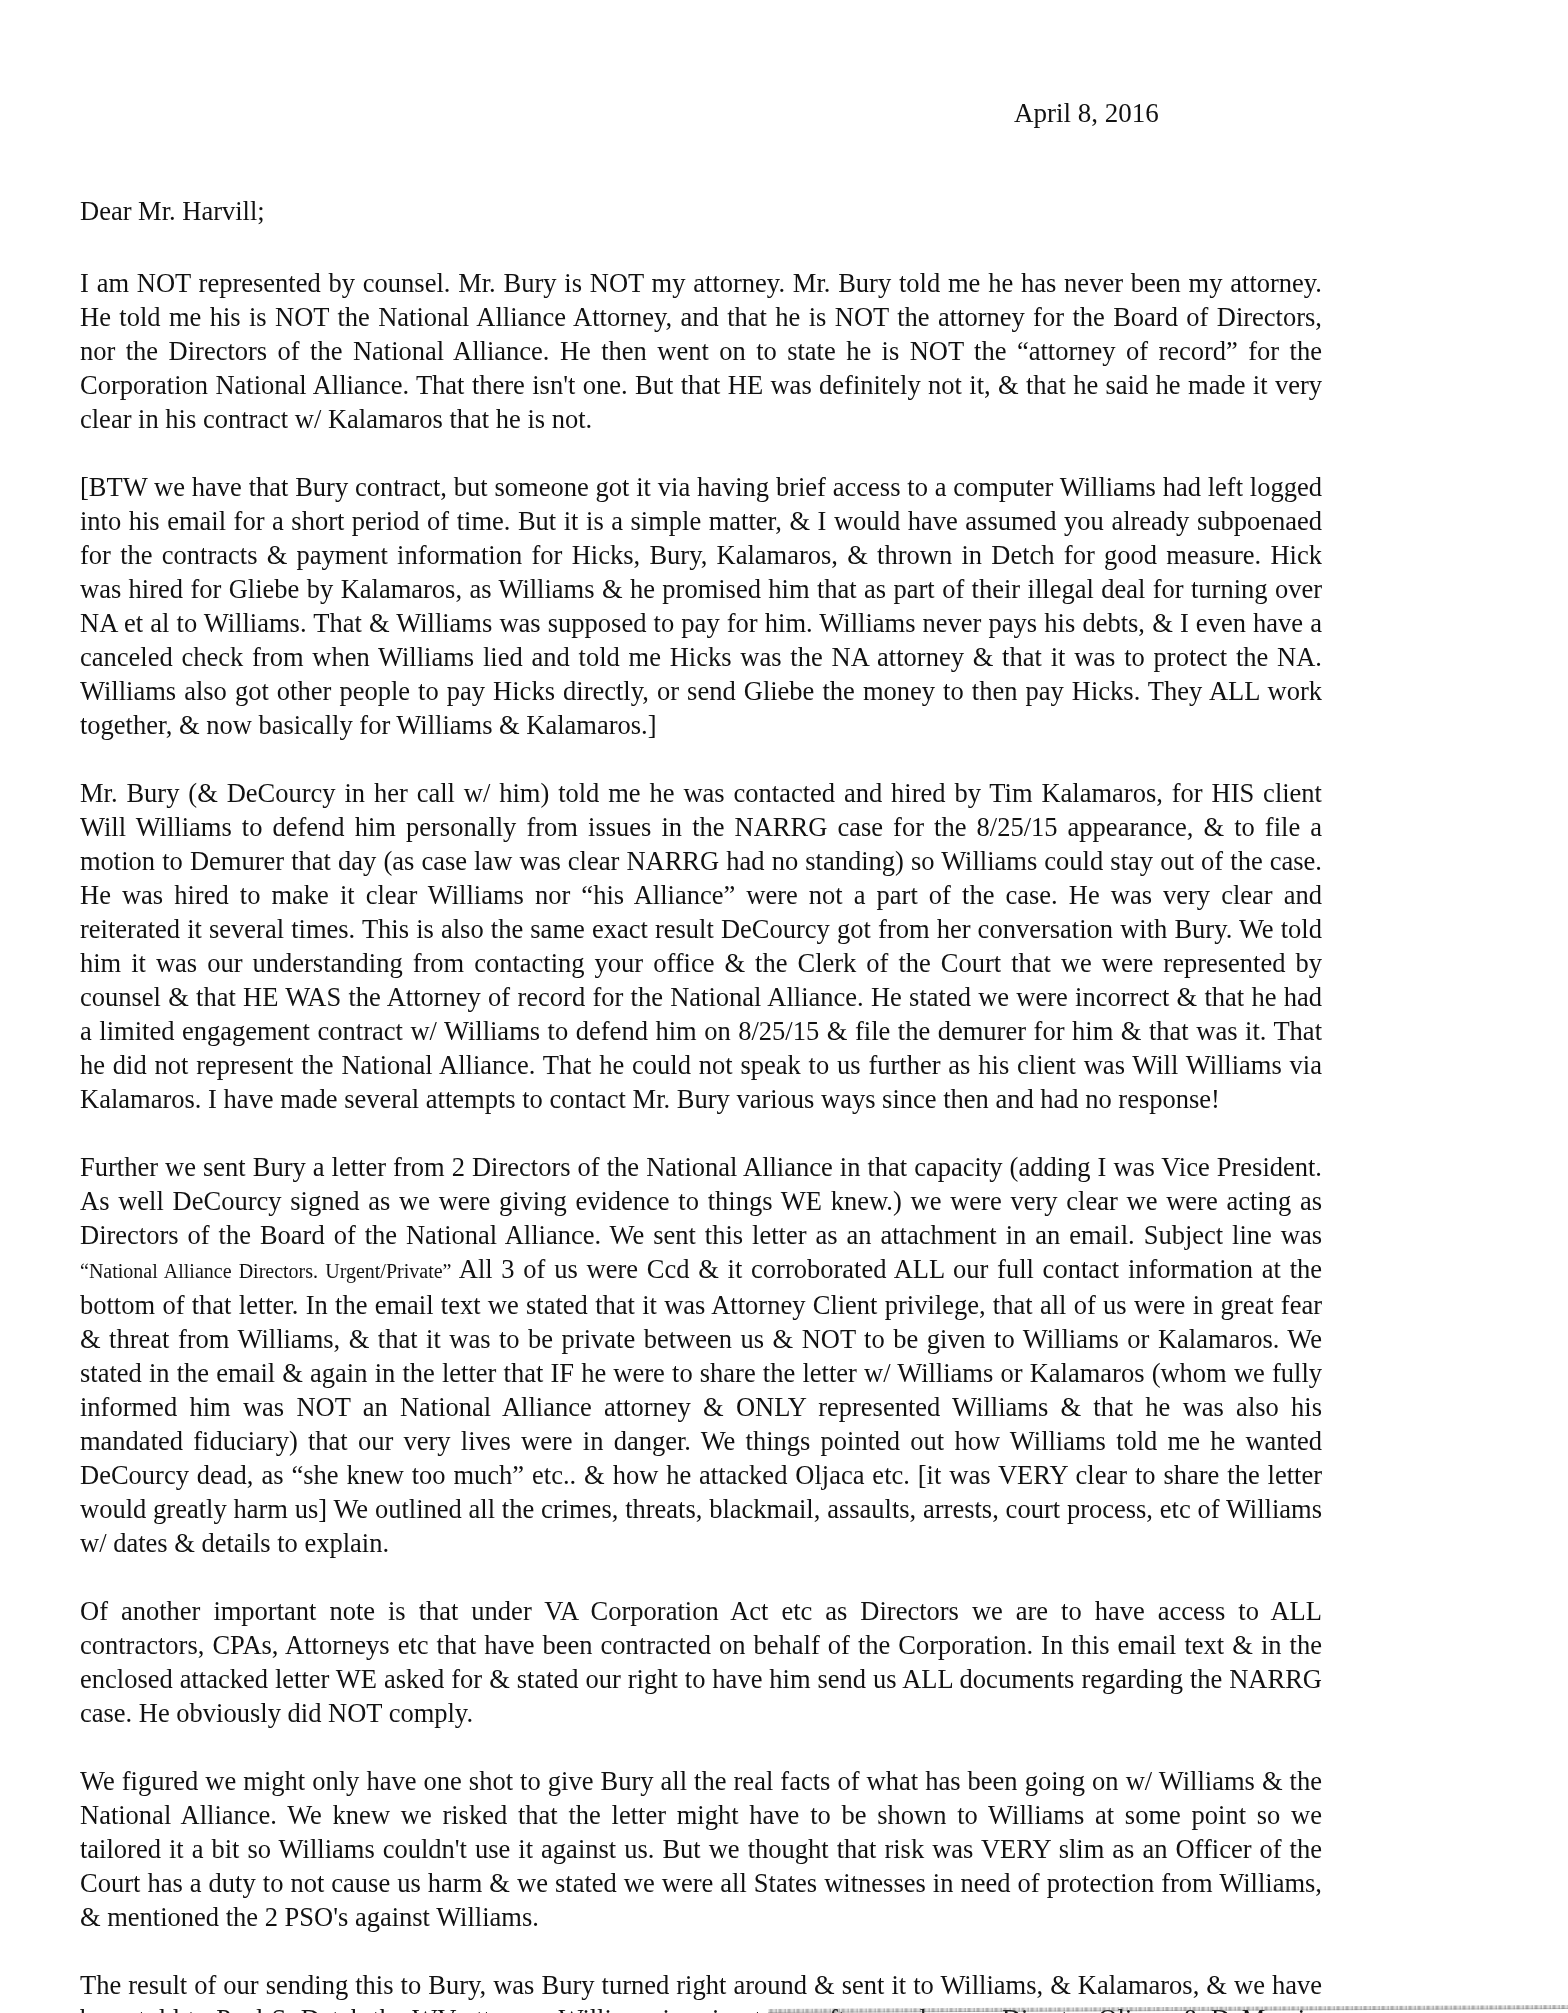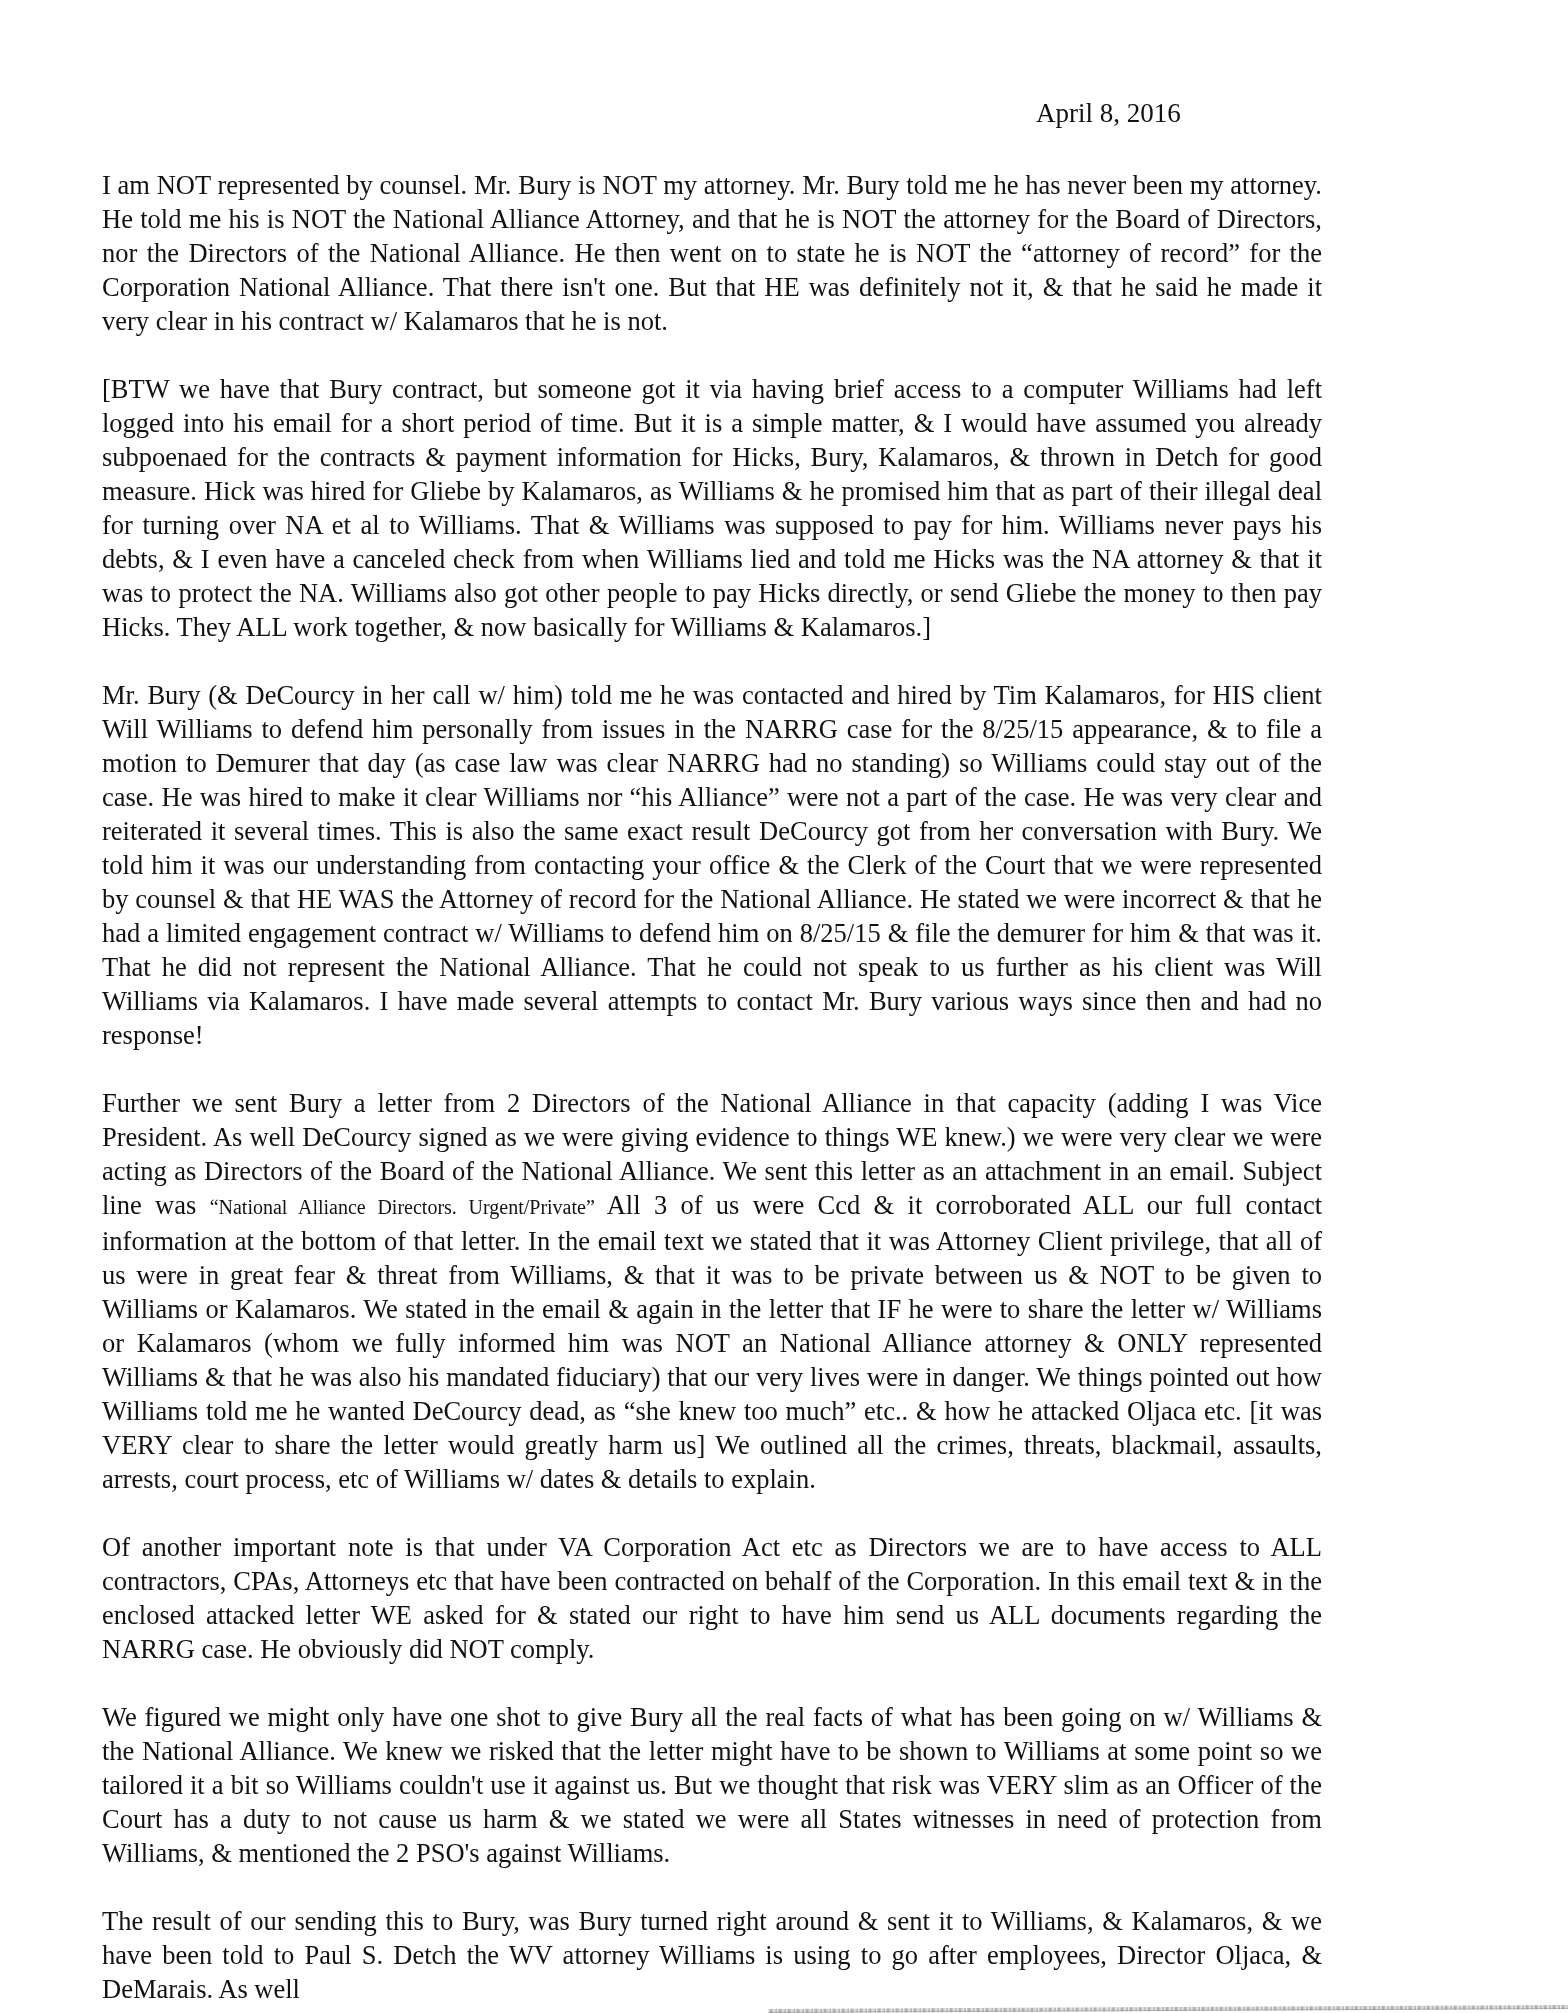--- a/index.html
+++ b/index.html
@@ -12,21 +12,21 @@
     height: 2013px;
     position: relative;
     overflow: hidden;
     font-family: "Liberation Serif", serif;
     color: #121212;
   }
   .page {
     box-sizing: border-box;
     width: 1428px;
     height: 2013px;
-    padding: 96px 106px 0 102px;
+    padding: 96px 106px 0 80px;
     position: relative;
   }
   .date-line {
     margin-left: 934px;
     font-size: 27px;
     line-height: 34px;
     white-space: nowrap;
   }
   .salutation {
     margin-top: 64px;
@@ -66,20 +66,21 @@
     border-bottom: 1px solid rgba(70, 70, 70, 0.25);
   }
 </style>
 </head>
 <body>
 
 <div class="page">
 
   <div class="date-line">April 8, 2016</div>
 
+  <div class="salutation">Dear Mr. Harvill;</div>
 
   <p class="body-para first">I am NOT represented by counsel. Mr. Bury is NOT my attorney. Mr. Bury told me he has never been my attorney. He told me his is NOT the National Alliance Attorney, and that he is NOT the attorney for the Board of Directors, nor the Directors of the National Alliance. He then went on to state he is NOT the “attorney of record” for the Corporation National Alliance. That there isn't one. But that HE was definitely not it, &amp; that he said he made it very clear in his contract w/ Kalamaros that he is not.</p>
 
   <p class="body-para">[BTW we have that Bury contract, but someone got it via having brief access to a computer Williams had left logged into his email for a short period of time. But it is a simple matter, &amp; I would have assumed you already subpoenaed for the contracts &amp; payment information for Hicks, Bury, Kalamaros, &amp; thrown in Detch for good measure. Hick was hired for Gliebe by Kalamaros, as Williams &amp; he promised him that as part of their illegal deal for turning over NA et al to Williams. That &amp; Williams was supposed to pay for him. Williams never pays his debts, &amp; I even have a canceled check from when Williams lied and told me Hicks was the NA attorney &amp; that it was to protect the NA. Williams also got other people to pay Hicks directly, or send Gliebe the money to then pay Hicks. They ALL work together, &amp; now basically for Williams &amp; Kalamaros.]</p>
 
   <p class="body-para">Mr. Bury (&amp; DeCourcy in her call w/ him) told me he was contacted and hired by Tim Kalamaros, for HIS client Will Williams to defend him personally from issues in the NARRG case for the 8/25/15 appearance, &amp; to file a motion to Demurer that day (as case law was clear NARRG had no standing) so Williams could stay out of the case. He was hired to make it clear Williams nor “his Alliance” were not a part of the case. He was very clear and reiterated it several times. This is also the same exact result DeCourcy got from her conversation with Bury. We told him it was our understanding from contacting your office &amp; the Clerk of the Court that we were represented by counsel &amp; that HE WAS the Attorney of record for the National Alliance. He stated we were incorrect &amp; that he had a limited engagement contract w/ Williams to defend him on 8/25/15 &amp; file the demurer for him &amp; that was it. That he did not represent the National Alliance. That he could not speak to us further as his client was Will Williams via Kalamaros. I have made several attempts to contact Mr. Bury various ways since then and had no response!</p>
 
   <p class="body-para"><span>Further we sent Bury a letter from 2 Directors of the National Alliance in that capacity (adding I was Vice President. As well DeCourcy signed as we were giving evidence to things WE knew.) we were very clear we were acting as Directors of the Board of the National Alliance. We sent this letter as an attachment in an email. Subject line was </span><span class="subject-quote">“National Alliance Directors. Urgent/Private”</span><span> All 3 of us were Ccd &amp; it corroborated ALL our full contact information at the bottom of that letter. In the email text we stated that it was Attorney Client privilege, that all of us were in great fear &amp; threat from Williams, &amp; that it was to be private between us &amp; NOT to be given to Williams or Kalamaros. We stated in the email &amp; again in the letter that IF he were to share the letter w/ Williams or Kalamaros (whom we fully informed him was NOT an National Alliance attorney &amp; ONLY represented Williams &amp; that he was also his mandated fiduciary) that our very lives were in danger. We things pointed out how Williams told me he wanted DeCourcy dead, as “she knew too much” etc.. &amp; how he attacked Oljaca etc. [it was VERY clear to share the letter would greatly harm us] We outlined all the crimes, threats, blackmail, assaults, arrests, court process, etc of Williams w/ dates &amp; details to explain.</span></p>
 
   <p class="body-para">Of another important note is that under VA Corporation Act etc as Directors we are to have access to ALL contractors, CPAs, Attorneys etc that have been contracted on behalf of the Corporation. In this email text &amp; in the enclosed attacked letter WE asked for &amp; stated our right to have him send us ALL documents regarding the NARRG case. He obviously did NOT comply.</p>

